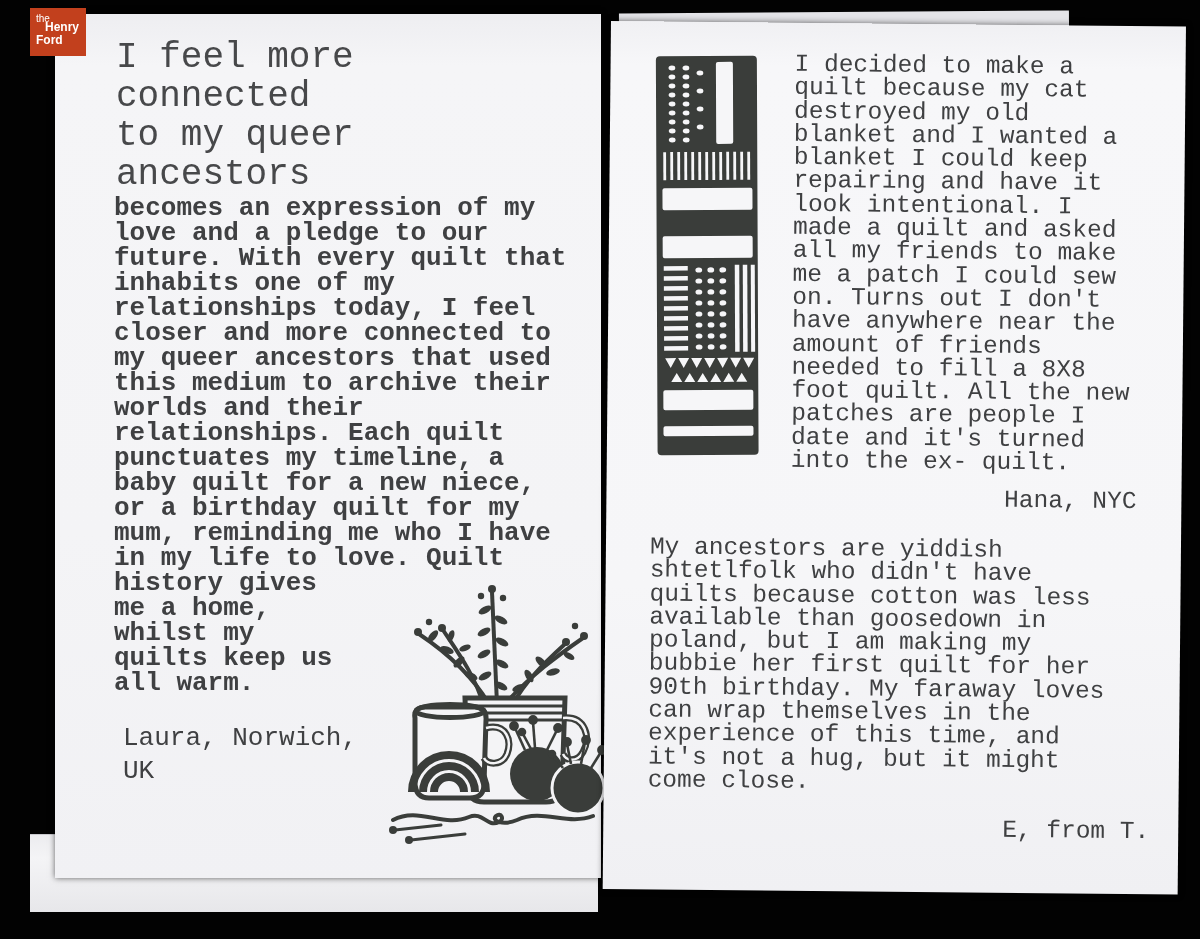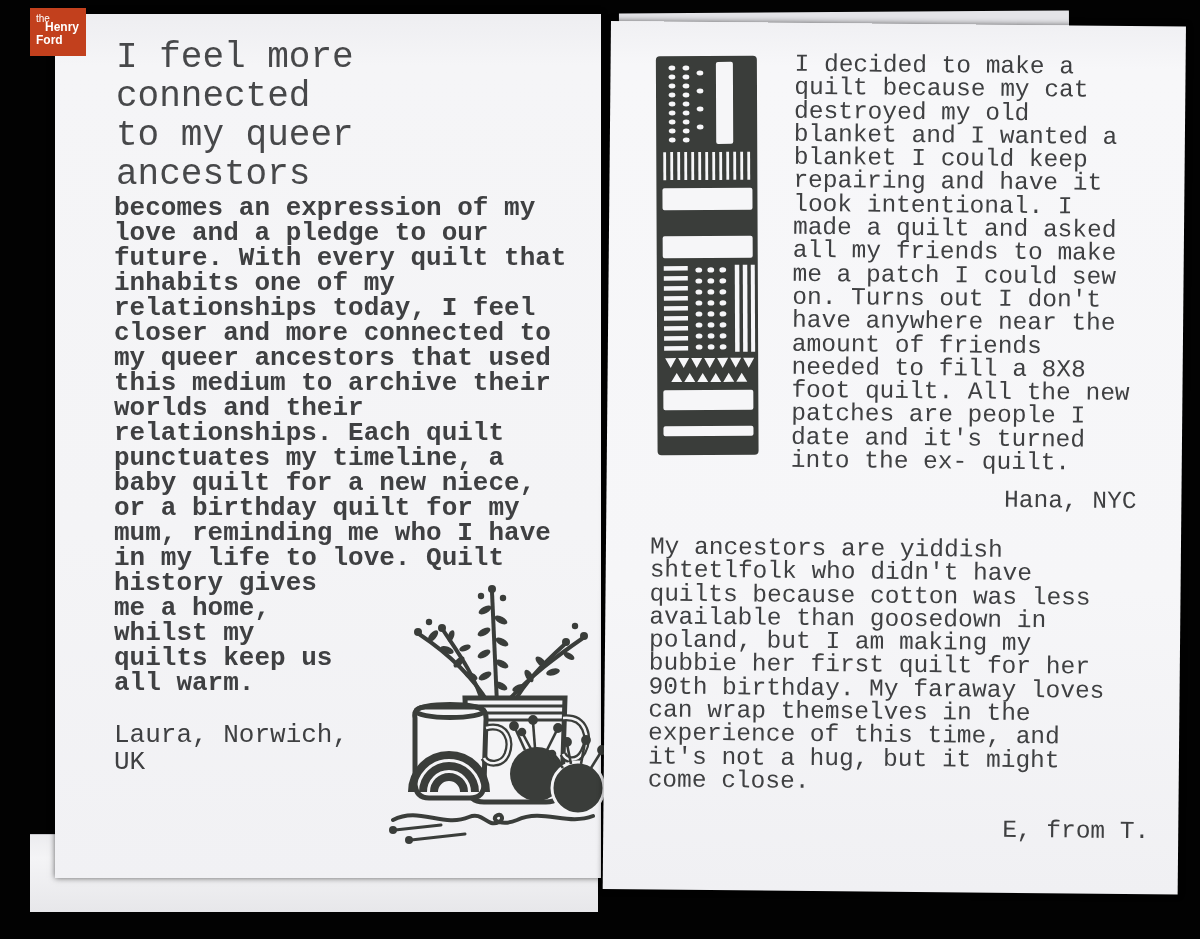--- a/index.html
+++ b/index.html
@@ -37,21 +37,21 @@
   .logo span { position:absolute; line-height:1; }
   .logo .l-the  { left:6px;  top:6px;  font-size:10px; font-weight:400; }
   .logo .l-henry{ left:15px; top:13px; font-size:12px; font-weight:700; }
   .logo .l-ford { left:6px;  top:26px; font-size:12px; font-weight:700; }
 
   
   .tw { position:absolute; white-space:pre-line; }
   .headline  { left:61px;  top:24px;  font-size:36px;   line-height:39px; color:#47484a; }
   .sidenote  { left:348px; top:30px;  font-size:25.5px; line-height:25px; }
   .body-l    { left:59px;  top:182px; font-size:26px;   line-height:25px;font-weight:bold; }
-  .sig-l     { left:59px;  top:708px; font-size:26px;   line-height:27px; }
+  .sig-l     { left:68px;  top:708px; font-size:26px;   line-height:33px; }
   .para1-r   { left:184px; top:30px;  font-size:24.5px; line-height:23.3px; }
   .sig1-r    { left:184px; top:462px; width:346px; text-align:right; font-size:24.5px; }
   .para2-r   { left:44px;  top:514px; font-size:24.5px; line-height:23.3px; }
   .sig2-r    { left:44px;  top:792px; width:502px; text-align:right; font-size:24.5px; }
 
   .illu { position:absolute; }
   .illu-mugs  { left:330px; top:562px; width:232px; height:272px; }
   .illu-strip { left:42px;  top:30px;  width:116px; height:412px; }
 </style>
 </head>

